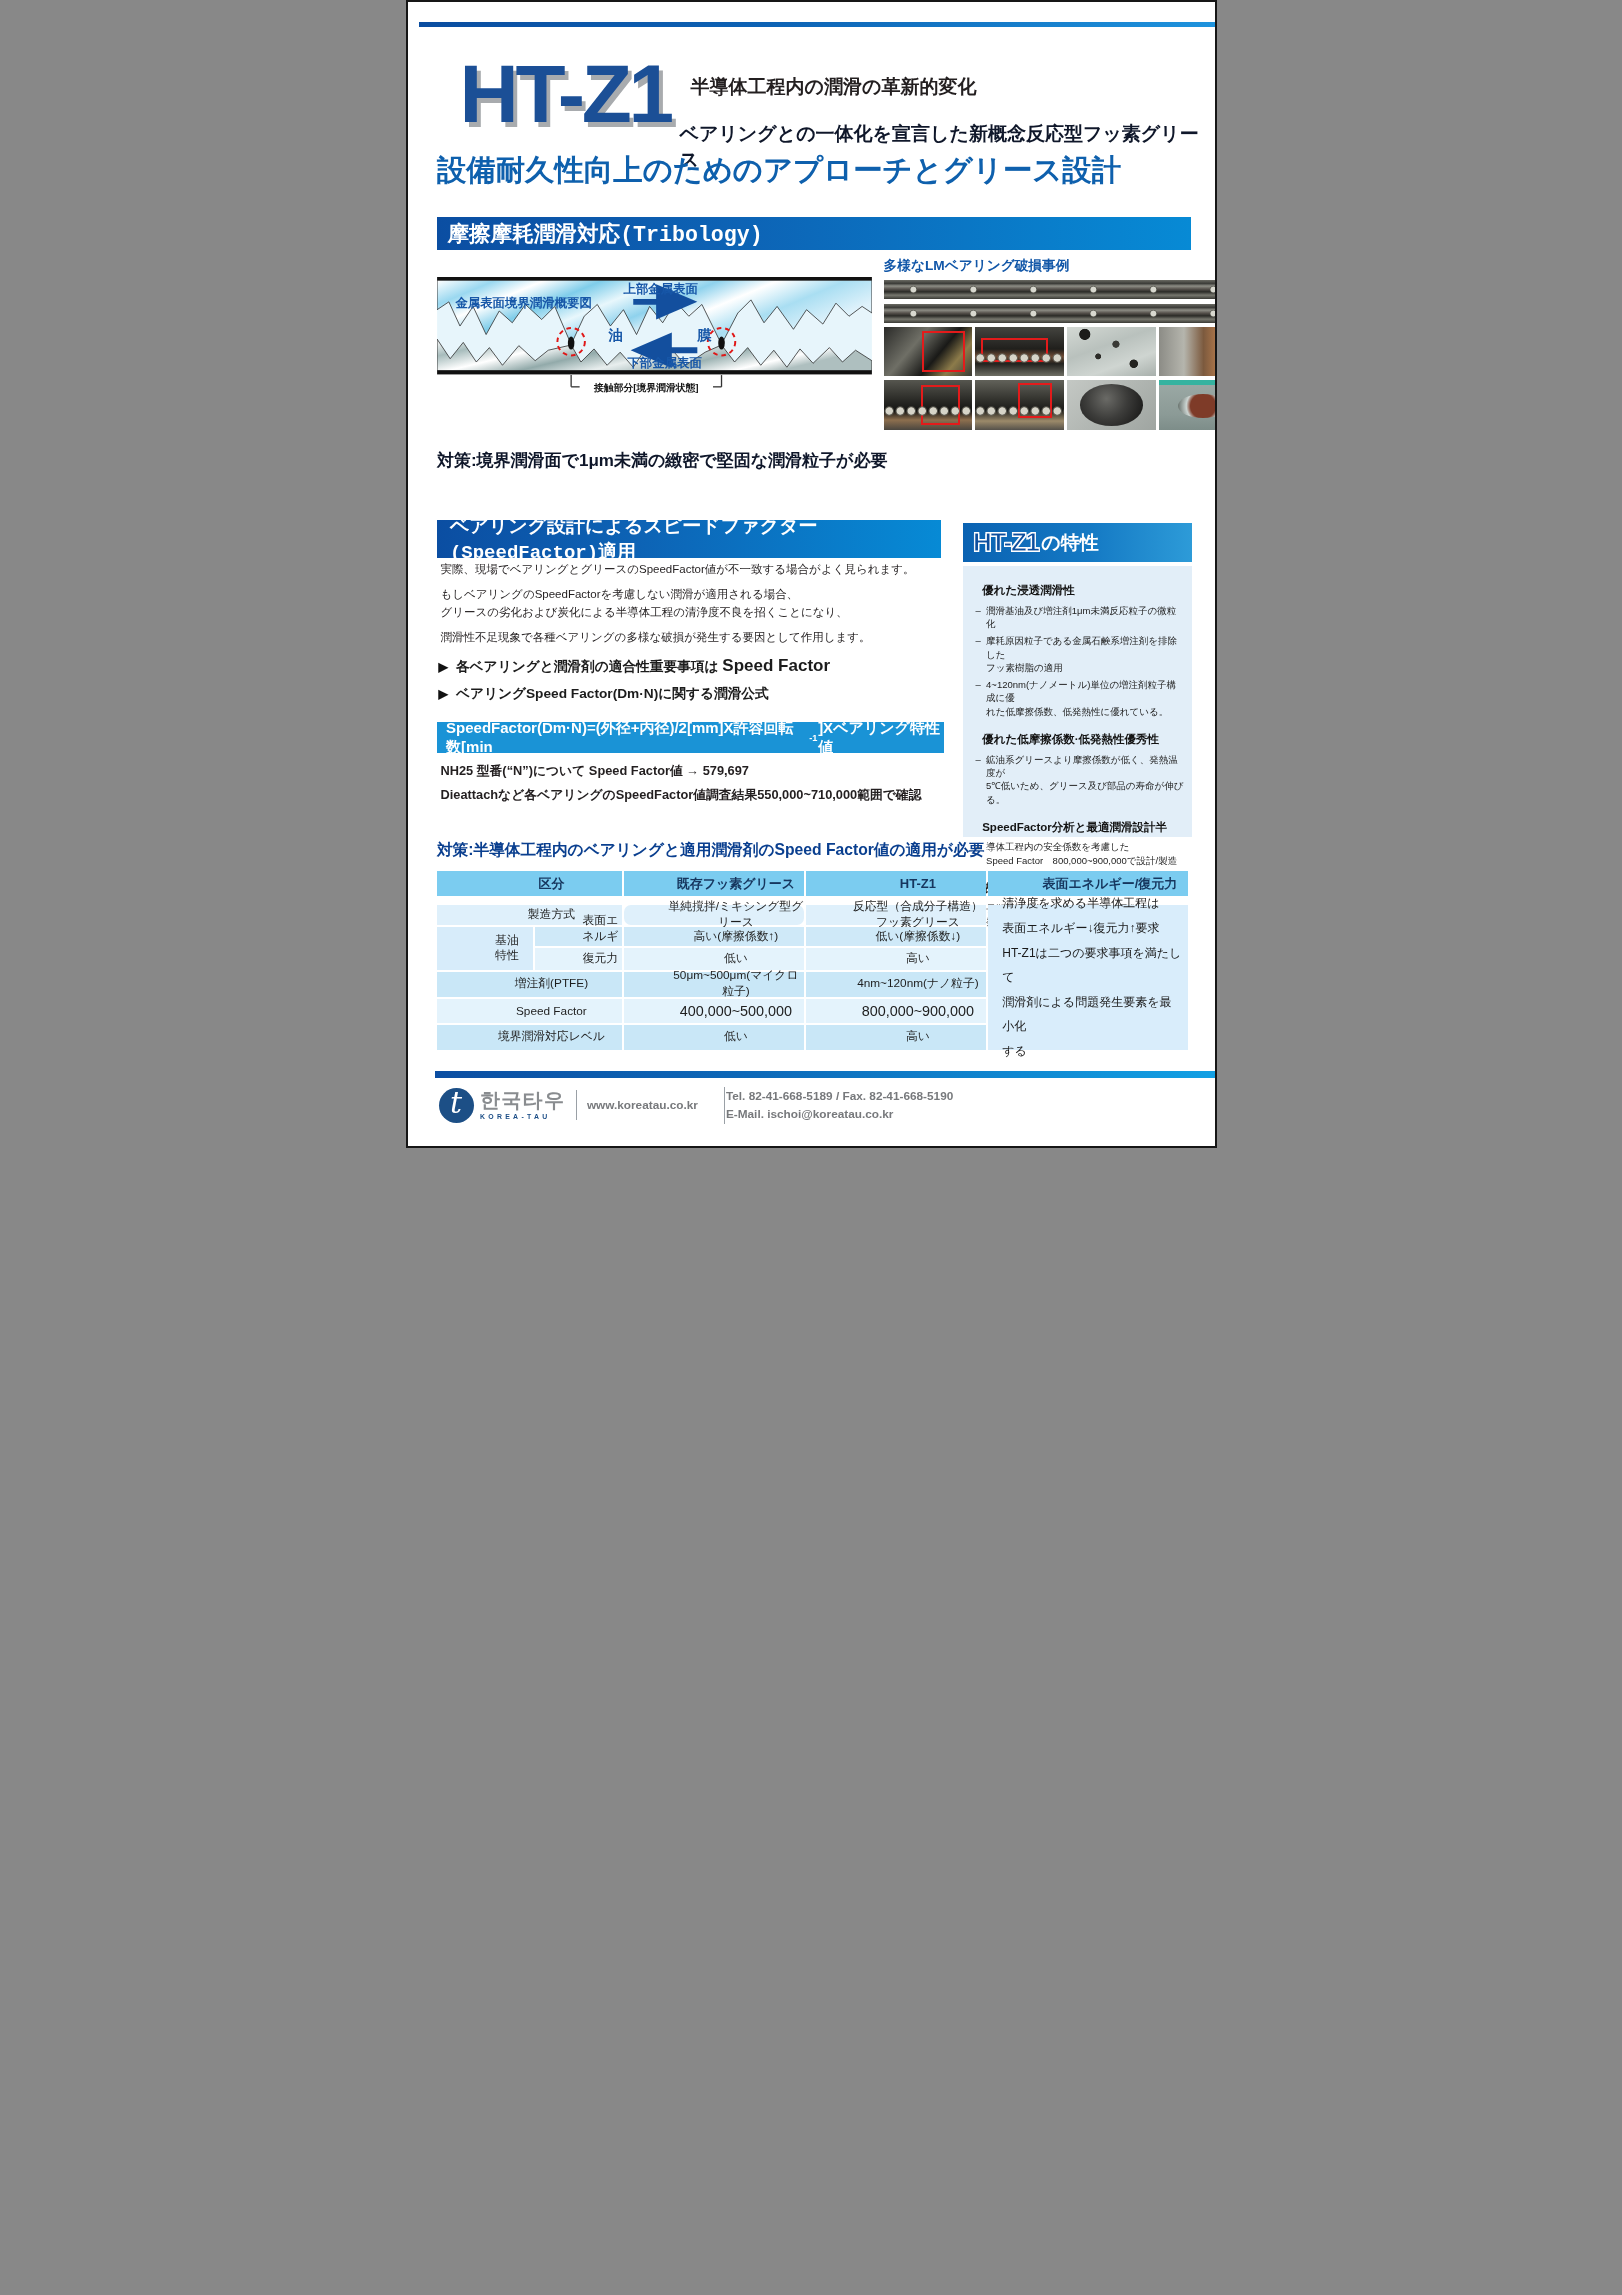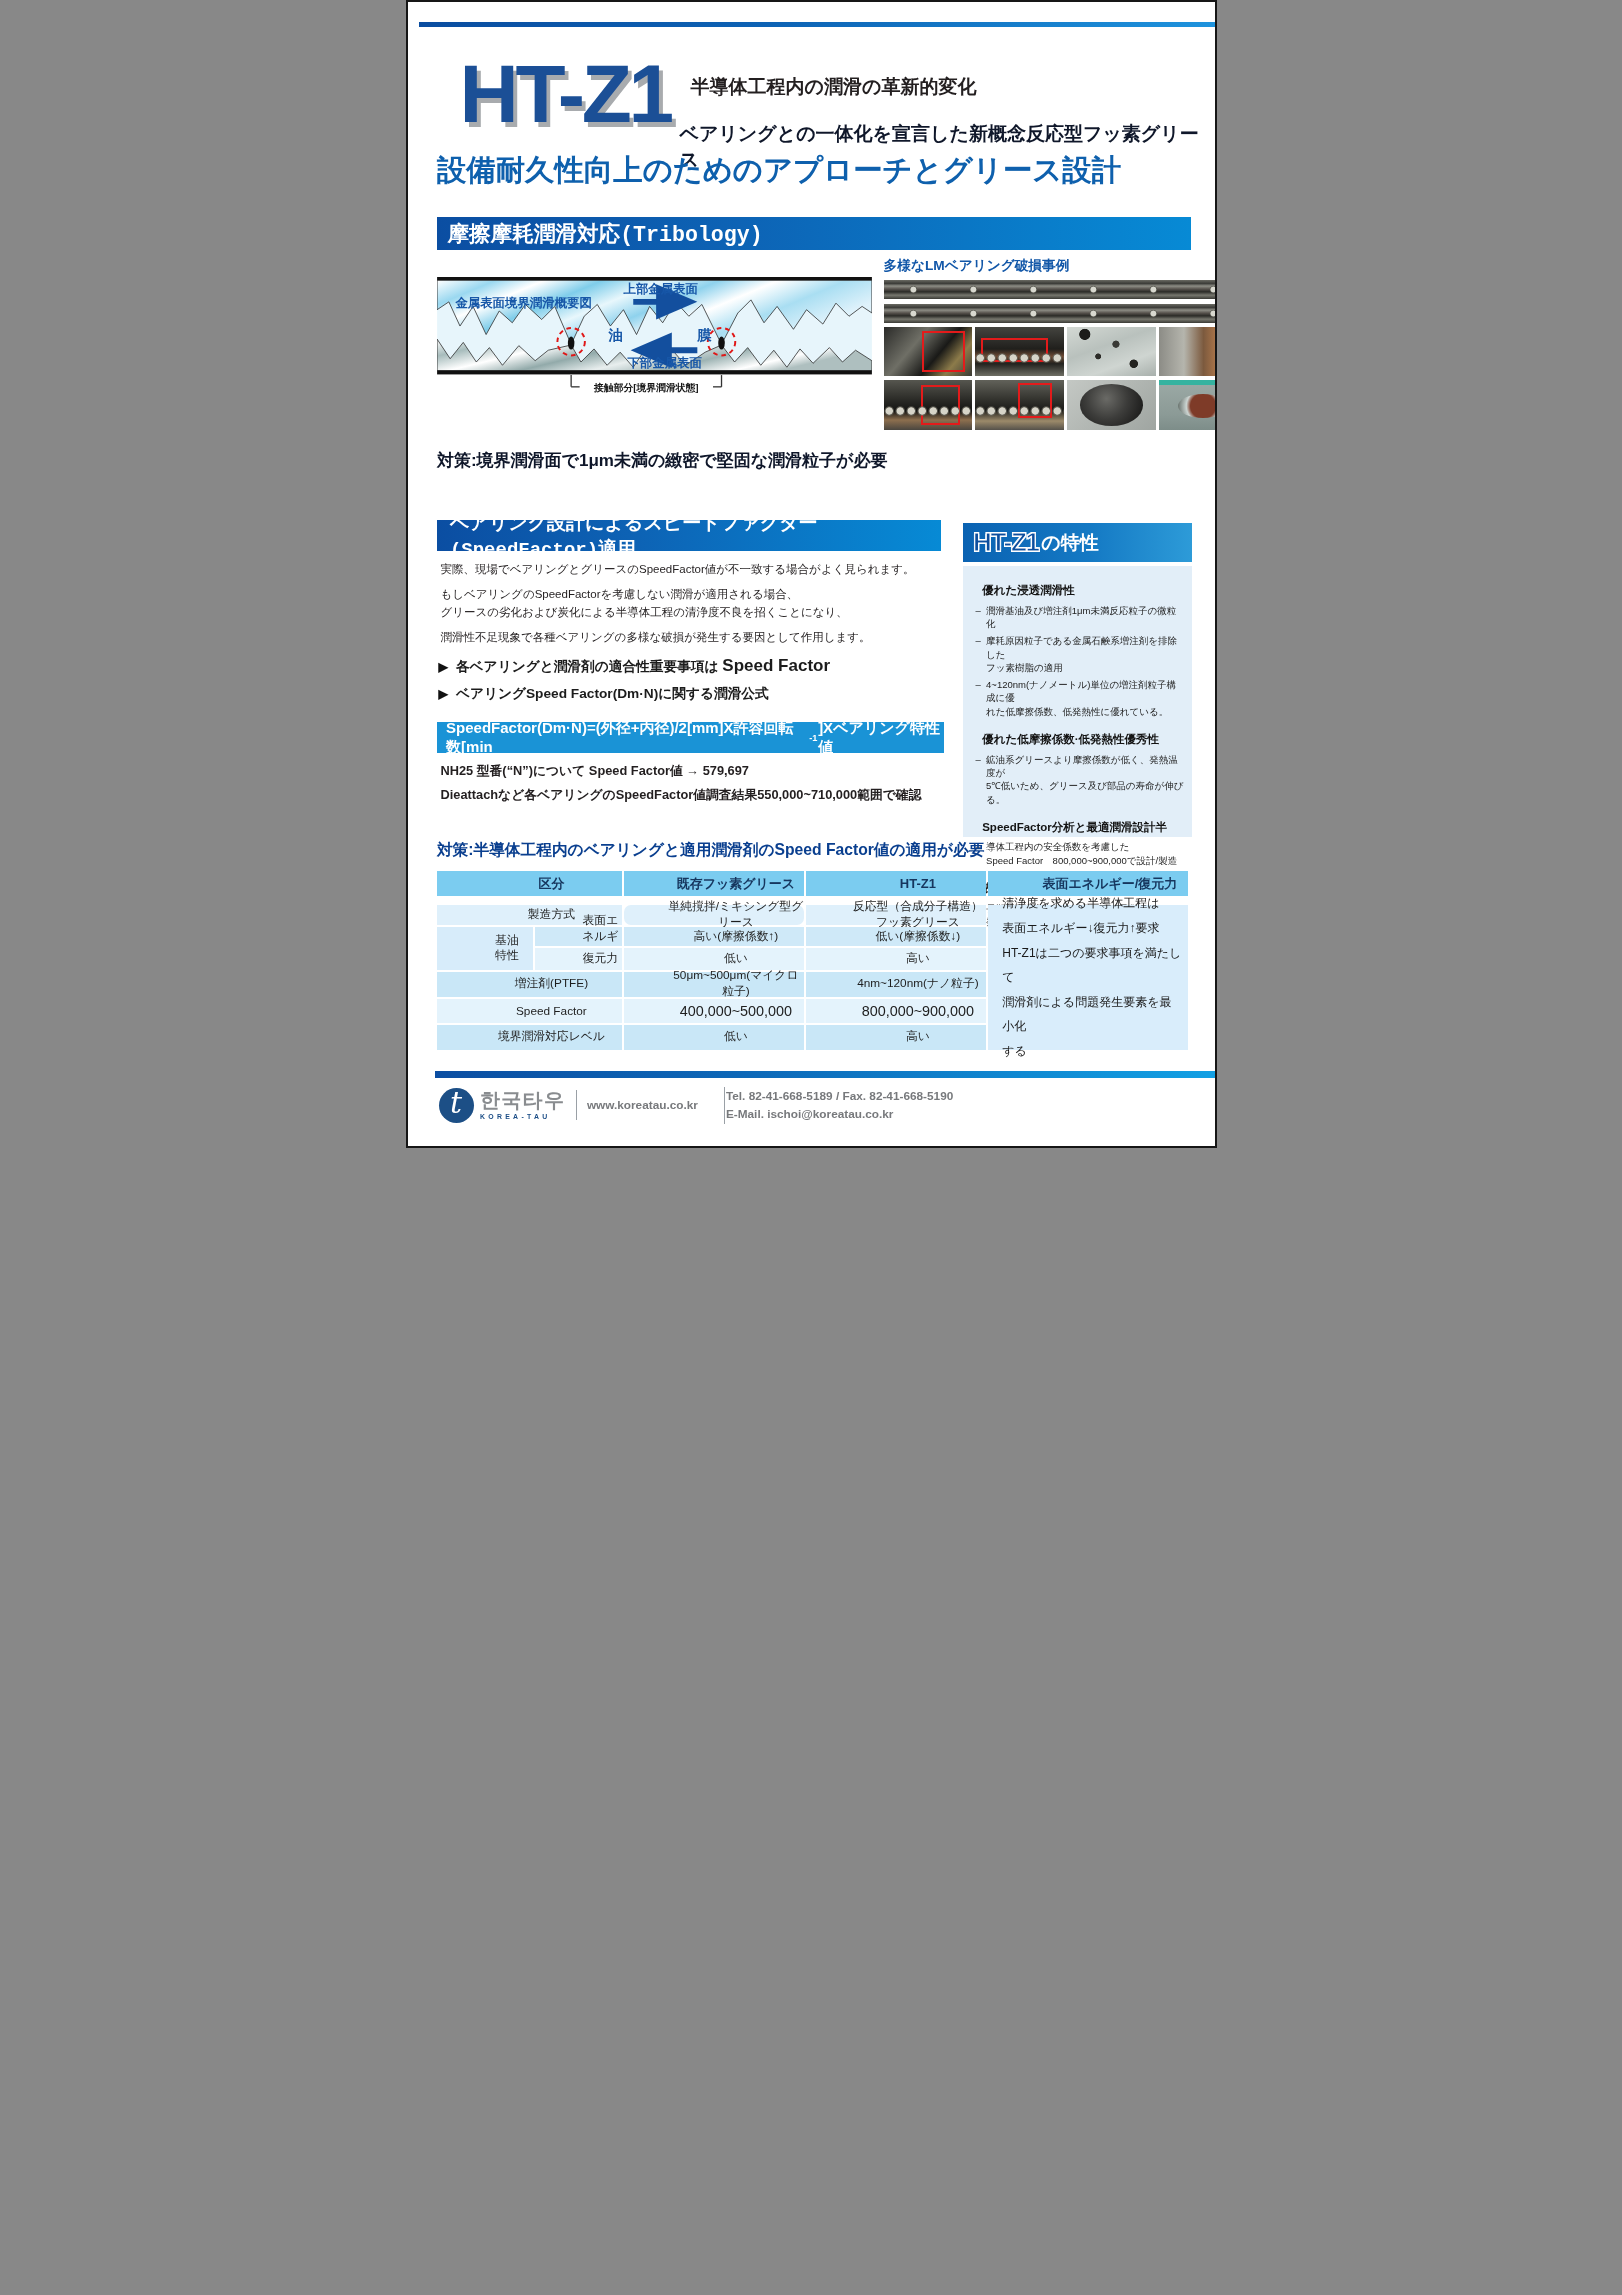--- a/index.html
+++ b/index.html
@@ -17,21 +17,21 @@
   .brand-logo{left:52px; top:51px; font-size:82px; font-weight:900; letter-spacing:-3.3px;
     color:#1b4f96; text-shadow:3.9px 4.6px 0 #a8abae; line-height:1;}
   .tagline1{left:283px; top:72px; font-size:19px; font-weight:600; color:#231f20;}
   .tagline2{left:272px; top:103px; font-size:19px; font-weight:600; color:#0f172a;margin-top:16px;}
   .headline{left:29.4px; top:149px; font-size:29.4px; font-weight:900; color:#0e60ad;}
 
   
   .banner{background:linear-gradient(90deg,#0b4ea2 0%,#0d63b5 40%,#078ad5 100%);
     color:#fff; font-weight:800; display:flex; align-items:center;font-family:Liberation Mono, monospace;}
   .banner1{left:29.4px; top:215px; width:754px; height:33px; font-size:21.6px; padding-left:10.5px; box-sizing:border-box;}
-  .banner2{left:29.4px; top:518px; width:504px; height:31px; font-size:19px; padding-left:13px; box-sizing:border-box;}
+  .banner2{left:29.4px; top:518px; width:504px; height:38px; font-size:19px; padding-left:13px; box-sizing:border-box;}
 
   
   .diagram{left:29.4px; top:275px;}
   .dlab{font-family:"Liberation Sans",sans-serif; font-size:19px; font-weight:800; fill:#1757a8;}
   .dlab-big{font-size:22px;}
   .contact-lab{font-size:15px; font-weight:800; fill:#161616;}
 
   .trib-body{left:29.4px; top:399px; width:445px; font-size:11px; line-height:1.43; color:#231f20;}
   .counter1{left:29.4px; top:447px; font-size:17px; font-weight:900; color:#0f172a;}
 

